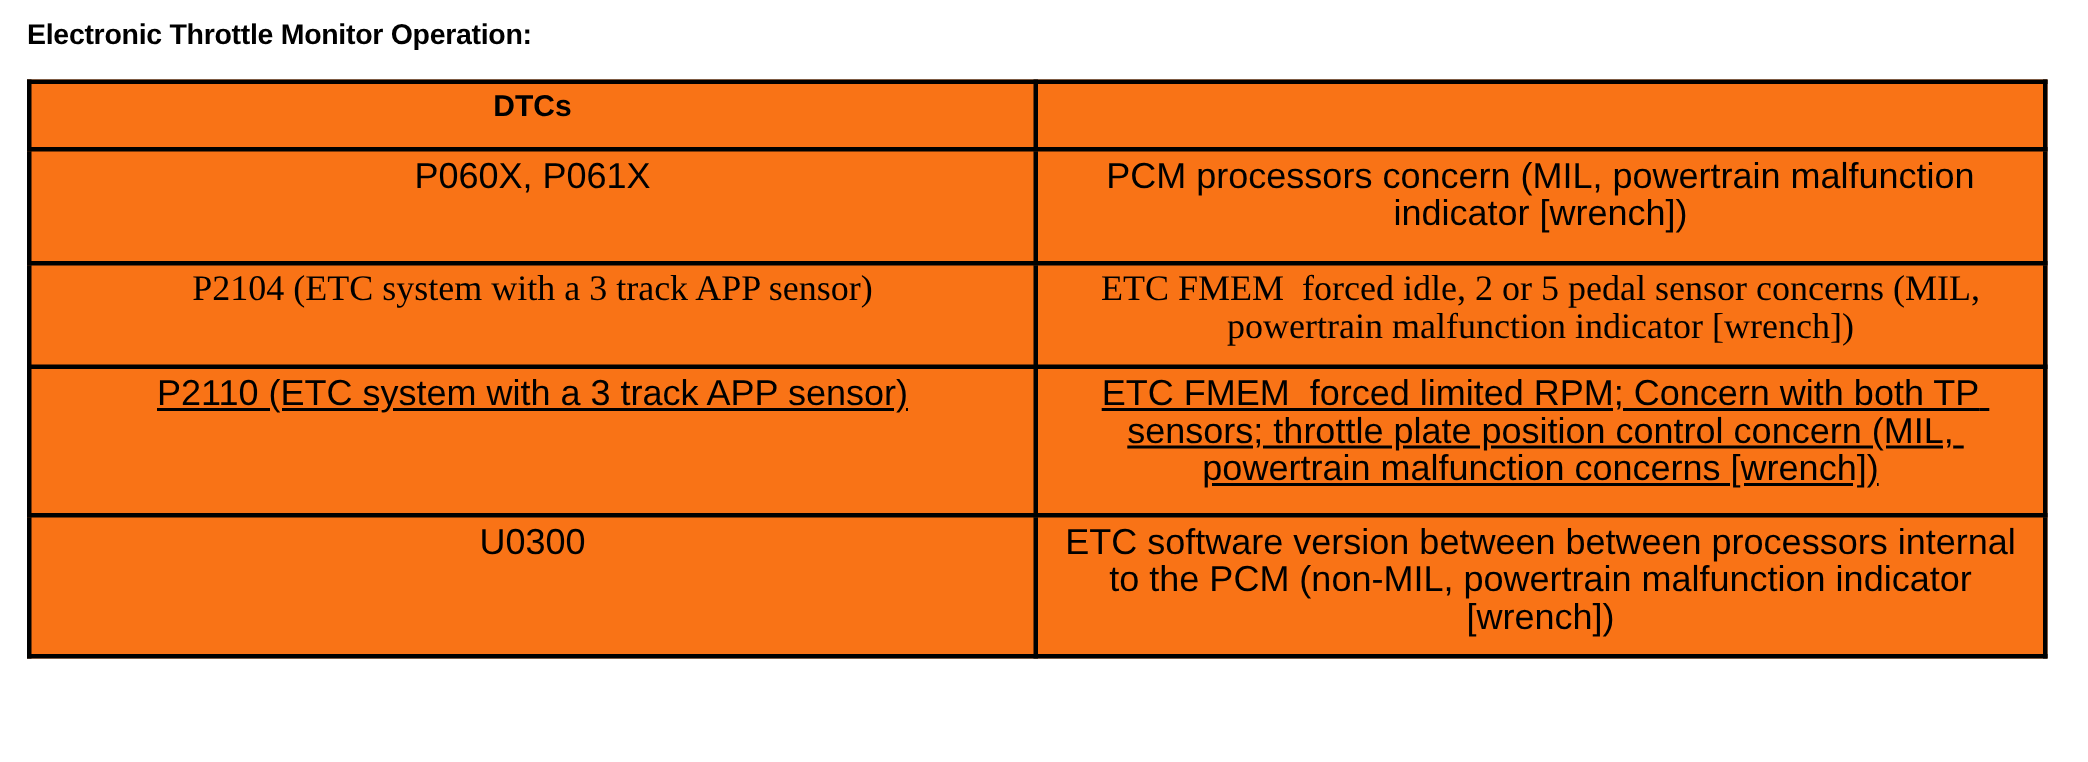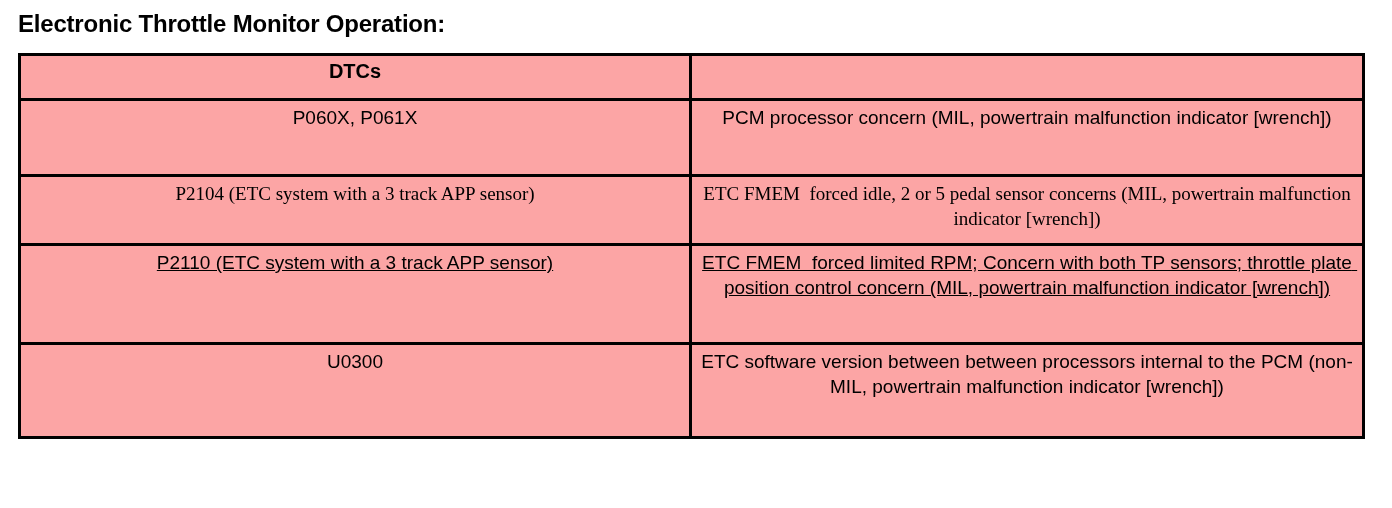--- a/index.html
+++ b/index.html
@@ -19,50 +19,50 @@
     width: 1392px;
     height: 508px;
     background: #ffffff;
   }
 
   
   .section-title {
     position: absolute;
     left: 18px;
     top: 11px;
-    font-size: 24px;
+    font-size: 19px;
     font-weight: bold;
     line-height: 26px;
     letter-spacing: -0.2px;
     white-space: nowrap;
   }
 
   
   .dtc-table-wrap {
     position: absolute;
     left: 18px;
     top: 53px;
     width: 1344px;
   }
   table.dtc-table {
     width: 1344px;
     border-collapse: collapse;
     table-layout: fixed;
-    background: #fca5a5;
+    background: #f97316;
   }
   table.dtc-table col.c-left  { width: 671px; }
   table.dtc-table col.c-right { width: 673px; }
 
   table.dtc-table th,
   table.dtc-table td {
     border: 3px solid #000000;
     padding: 4px 8px 6px 8px;
     text-align: center;
     vertical-align: top;
-    font-size: 19px;
+    font-size: 24px;
     line-height: 25px;
     font-weight: normal;
     white-space: pre-wrap;
   }
   table.dtc-table th {
     font-weight: bold;
     font-size: 20px;
     height: 33px;
     padding-top: 3px;
   }
@@ -91,29 +91,29 @@
       </colgroup>
       <thead>
         <tr>
           <th>DTCs</th>
           <th class="blank-header"></th>
         </tr>
       </thead>
       <tbody>
         <tr class="row-h1">
           <td>P060X, P061X</td>
-          <td>PCM processor concern (MIL, powertrain malfunction indicator [wrench])</td>
+          <td>PCM processors concern (MIL, powertrain malfunction indicator [wrench])</td>
         </tr>
         <tr class="row-h2">
           <td>P2104 (ETC system with a 3 track APP sensor)</td>
           <td>ETC FMEM  forced idle, 2 or 5 pedal sensor concerns (MIL, powertrain malfunction indicator [wrench])</td>
         </tr>
         <tr class="row-h3">
           <td>P2110 (ETC system with a 3 track APP sensor)</td>
-          <td>ETC FMEM  forced limited RPM; Concern with both TP sensors; throttle plate position control concern (MIL, powertrain malfunction indicator [wrench])</td>
+          <td>ETC FMEM  forced limited RPM; Concern with both TP sensors; throttle plate position control concern (MIL, powertrain malfunction concerns [wrench])</td>
         </tr>
         <tr class="row-h4">
           <td>U0300</td>
           <td>ETC software version between between processors internal to the PCM (non-MIL, powertrain malfunction indicator [wrench])</td>
         </tr>
       </tbody>
     </table>
   </div>
 
 </div>

